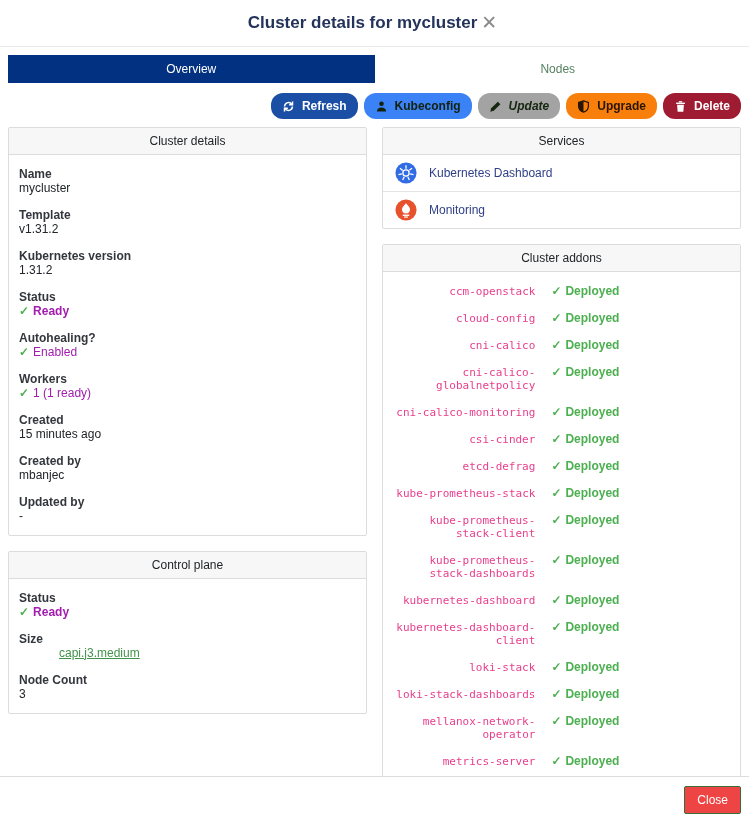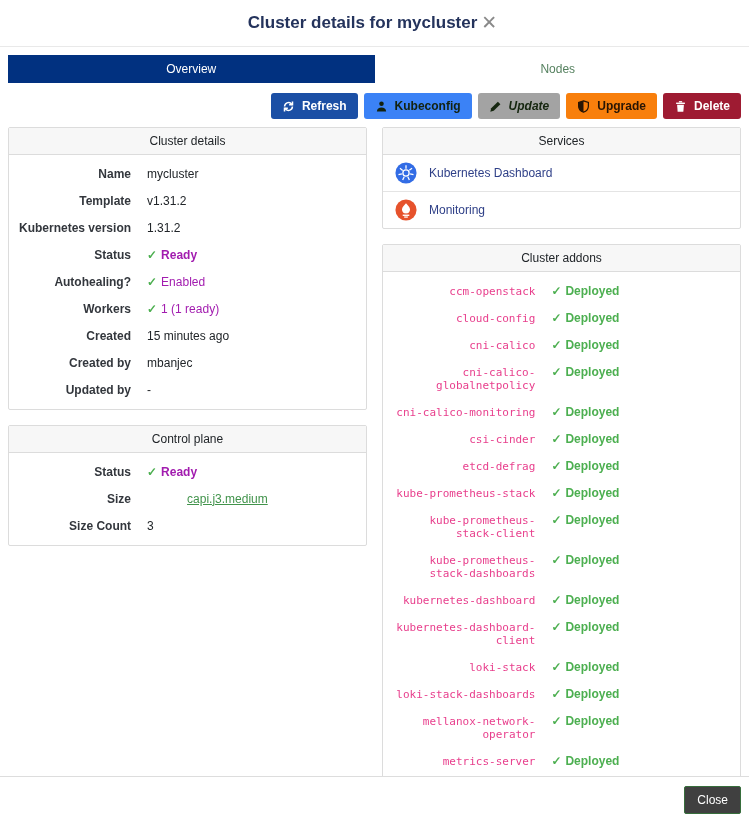--- a/index.html
+++ b/index.html
@@ -20,40 +20,40 @@
   
   .tabs { display:flex; margin:8px 8px 0 8px; }
   .tab { flex:1 1 50%; height:28px; display:flex; align-items:center; justify-content:center;
     font-size:12px; cursor:pointer; }
   .tab.active { background:#013180; color:#fff; }
   .tab.inactive { background:#fff; color:#55815f; }
 
   
   .toolbar { display:flex; justify-content:flex-end; gap:6px; padding:10px 8px 8px 8px; }
   .btn { display:inline-flex; align-items:center; gap:7px; font-size:12px; font-weight:bold;
-    padding:6px 11px; border:none; border-radius:3px; cursor:pointer;
+    padding:6px 11px; border:none; border-radius:12px; cursor:pointer;
     font-family:"Liberation Sans", sans-serif; }
   .btn svg { display:block; }
   .btn-refresh  { background:#1b4fa5; color:#fff; }
   .btn-kubeconfig { background:#3b82f6; color:#13220f; }
   .btn-update   { background:#a3a3a3; color:#15260f;font-style:italic; }
   .btn-upgrade  { background:#f87f0c; color:#281504; }
   .btn-delete   { background:#9e1b32; color:#fff; }
 
   
   .columns { display:flex; gap:15px; padding:0 8px; flex:1 1 auto; align-items:flex-start; overflow:hidden; }
   .col { width:392px; display:flex; flex-direction:column; gap:15px; }
 
   .panel { border:1px solid #dcdcdc; border-radius:2px; background:#fff; width:100%; }
   .panel-header { background:#f7f7f7; border-bottom:1px solid #dcdcdc; text-align:center;
     font-size:12px; color:#212529; padding:6px 4px; }
   .panel-body { padding:5px 0 6px 0; }
 
   
-  .detail-row { display:flex; align-items:baseline; padding:6.5px 10px; font-size:12px; }
+  .detail-row { display:flex; align-items:baseline; padding:6.5px 10px; font-size:12px;flex-direction:column; }
   .detail-lbl { flex:0 0 38%; text-align:right; font-weight:bold; color:#33373d; padding-right:16px; }
   .detail-val { color:#212529; }
   .green { color:#a21caf; }
   .chk { color:#4caf50; font-weight:bold; margin-right:4px; }
   .val-bold { font-weight:bold; }
   a.link-green { color:#41934b; text-decoration:underline; cursor:pointer;margin-left:40px; }
 
   
   .service-row { display:flex; align-items:center; gap:12px; padding:7px 12px;
     border-bottom:1px solid #e4e4e4; font-size:12px; color:#2e3f87; }
@@ -63,21 +63,21 @@
 
   
   .addon-row { display:flex; align-items:baseline; padding:6.5px 10px; }
   .addon-name { flex:0 0 47%; text-align:right; padding-right:16px;
     font-family:"DejaVu Sans Mono", monospace; font-size:11px; color:#e83e8c; }
   .addon-status { font-size:12px; font-weight:bold; color:#4caf50; }
 
   
   .footer { border-top:1px solid #ddd; display:flex; justify-content:flex-end;
     padding:9px 8px 10px 8px; margin-top:auto; }
-  .close-btn { background:#404040; color:#fff; border:1px solid #376e3c; border-radius:2px;
+  .close-btn { background:#ef4444; color:#fff; border:1px solid #376e3c; border-radius:2px;
     font-size:12px; padding:6px 12px; cursor:pointer; font-family:"Liberation Sans", sans-serif; }
 </style>
 </head>
 <body>
 
 <div class="modal">
 
   <div class="modal-header">
     <div class="modal-title">Cluster details for mycluster</div>
     <div class="close-x">✕</div>
@@ -186,21 +186,21 @@
         <div class="panel-body" id="control-plane-rows">
             <div class="detail-row">
               <span class="detail-lbl">Status</span>
               <span class="detail-val"><span class="chk">✓</span><span class="green val-bold">Ready</span></span>
             </div>
             <div class="detail-row">
               <span class="detail-lbl">Size</span>
               <span class="detail-val"><a class="link-green">capi.j3.medium</a></span>
             </div>
             <div class="detail-row">
-              <span class="detail-lbl">Size Count</span>
+              <span class="detail-lbl">Node Count</span>
               <span class="detail-val">3</span>
             </div>
           </div>
       </div>
     </div>
 
     <div class="col">
       <div class="panel">
         <div class="panel-header">Services</div>
         <div id="services-rows">

